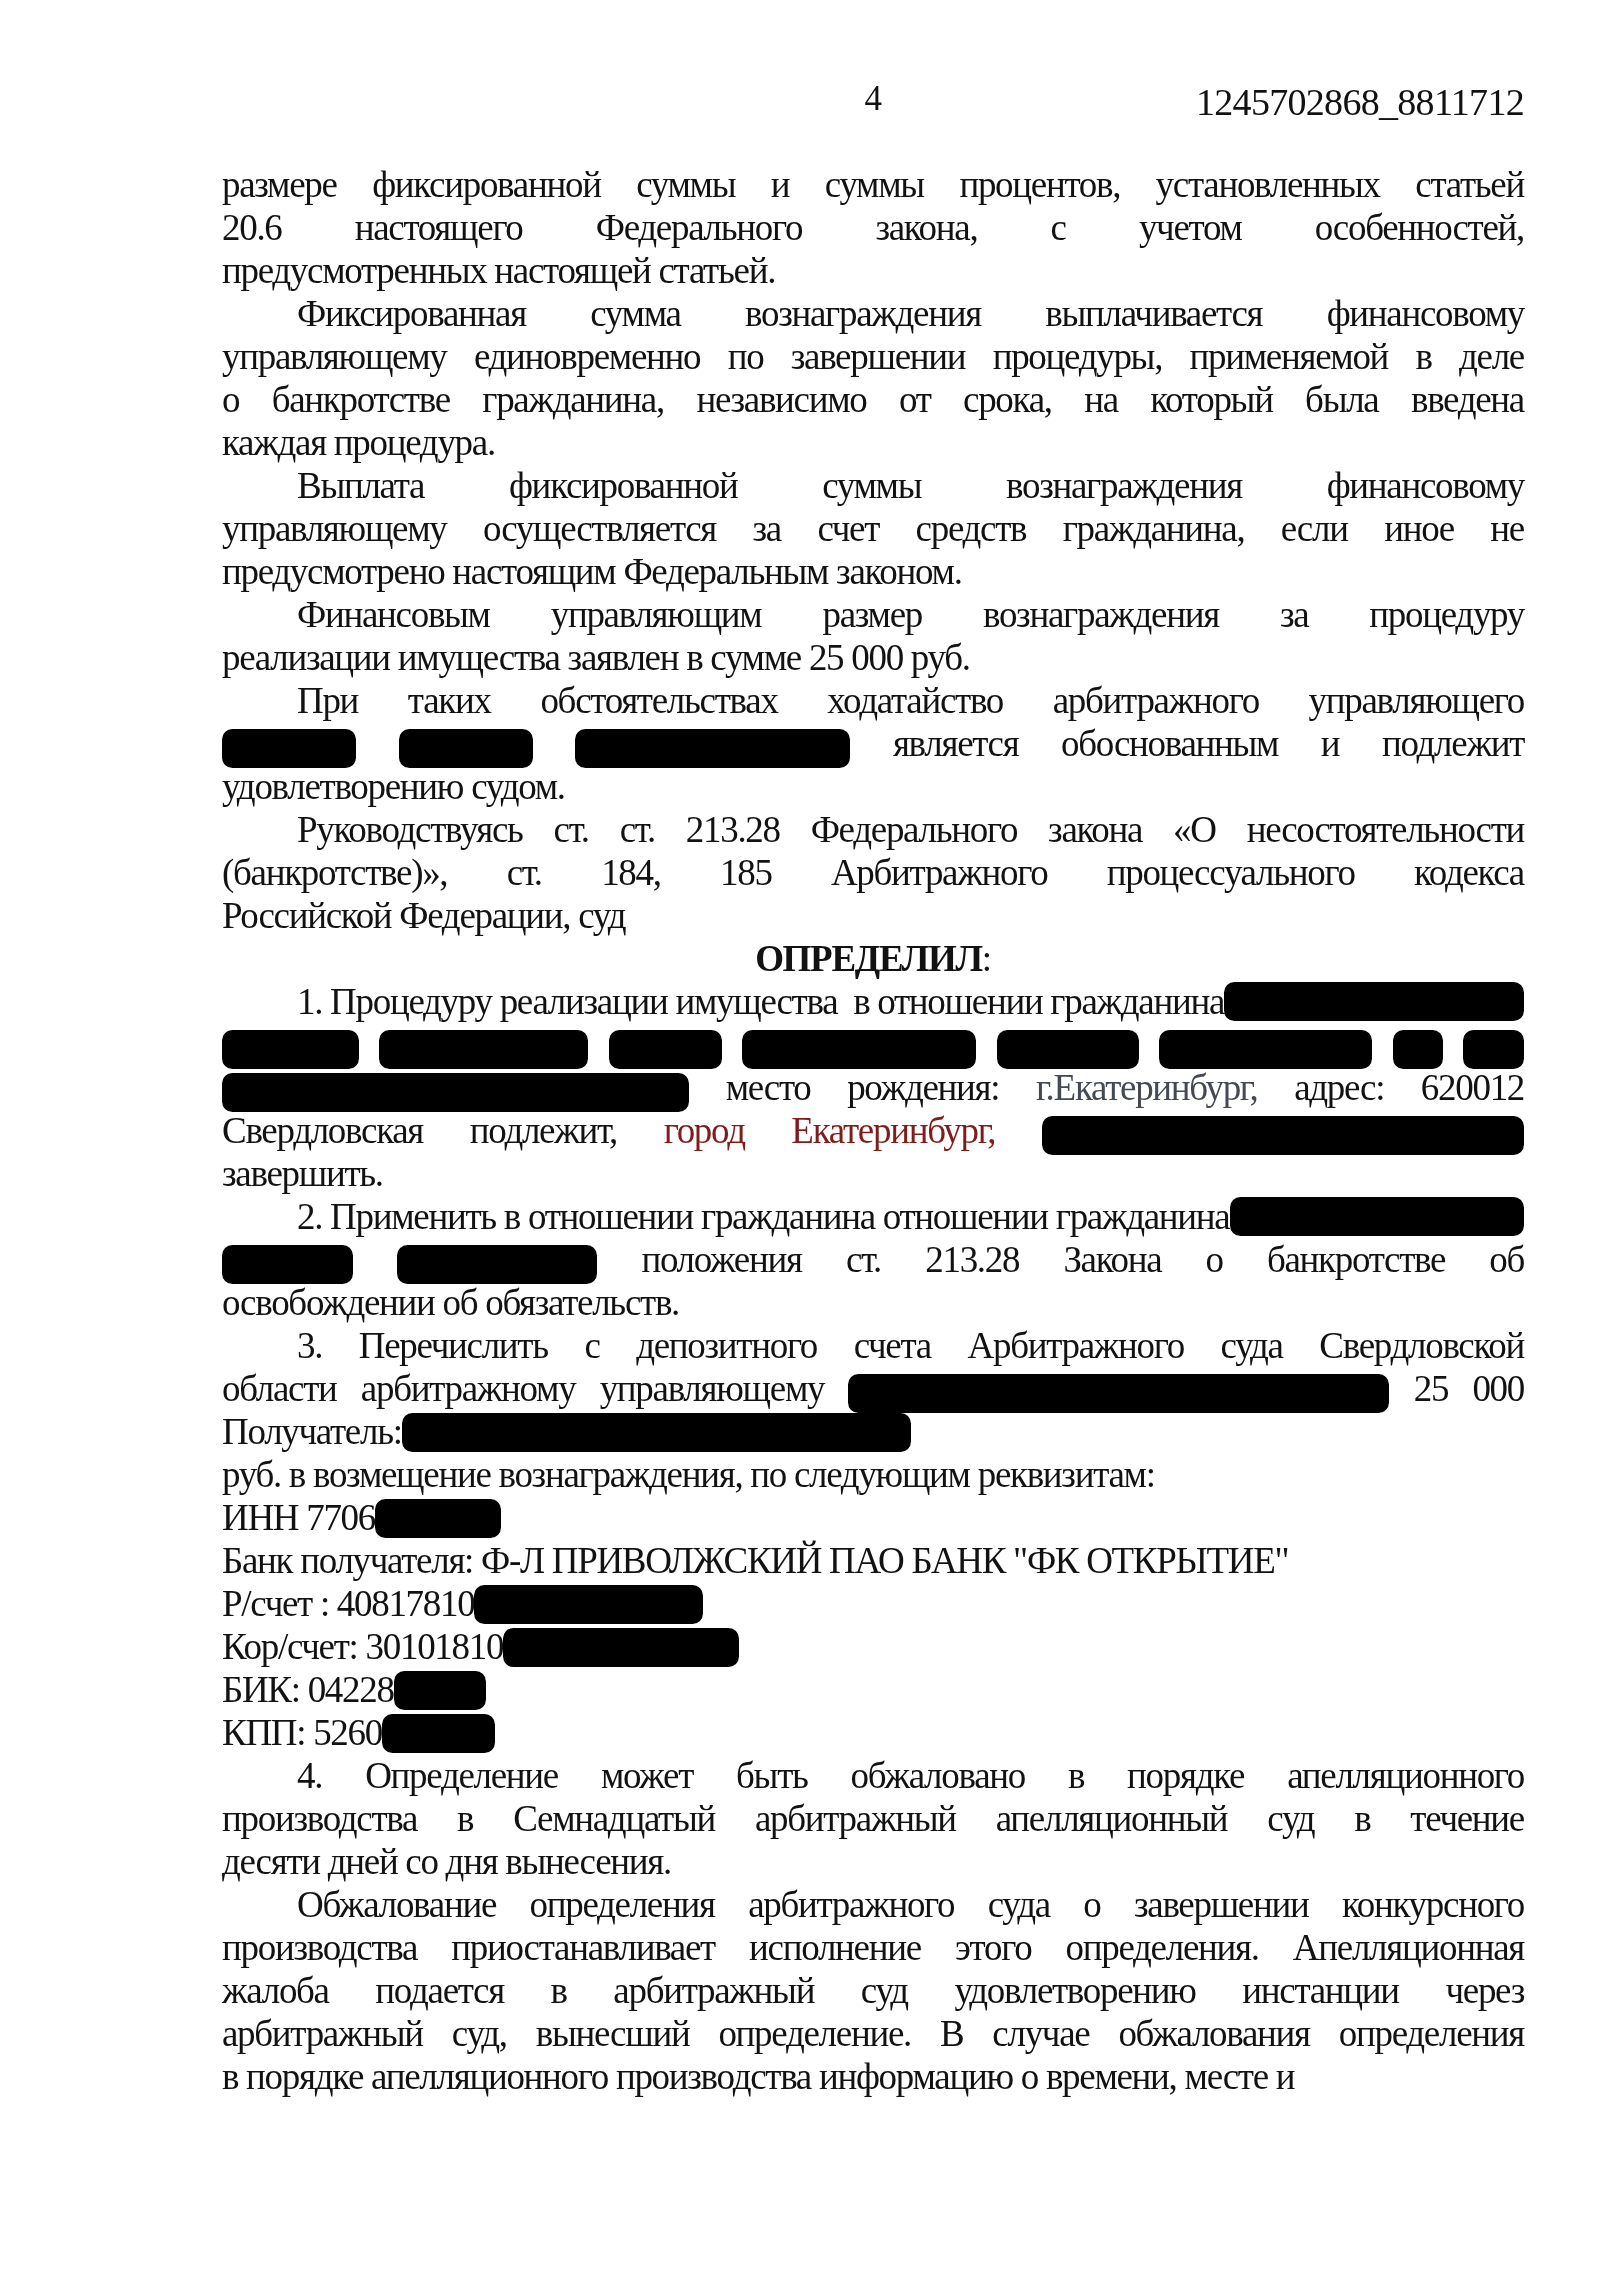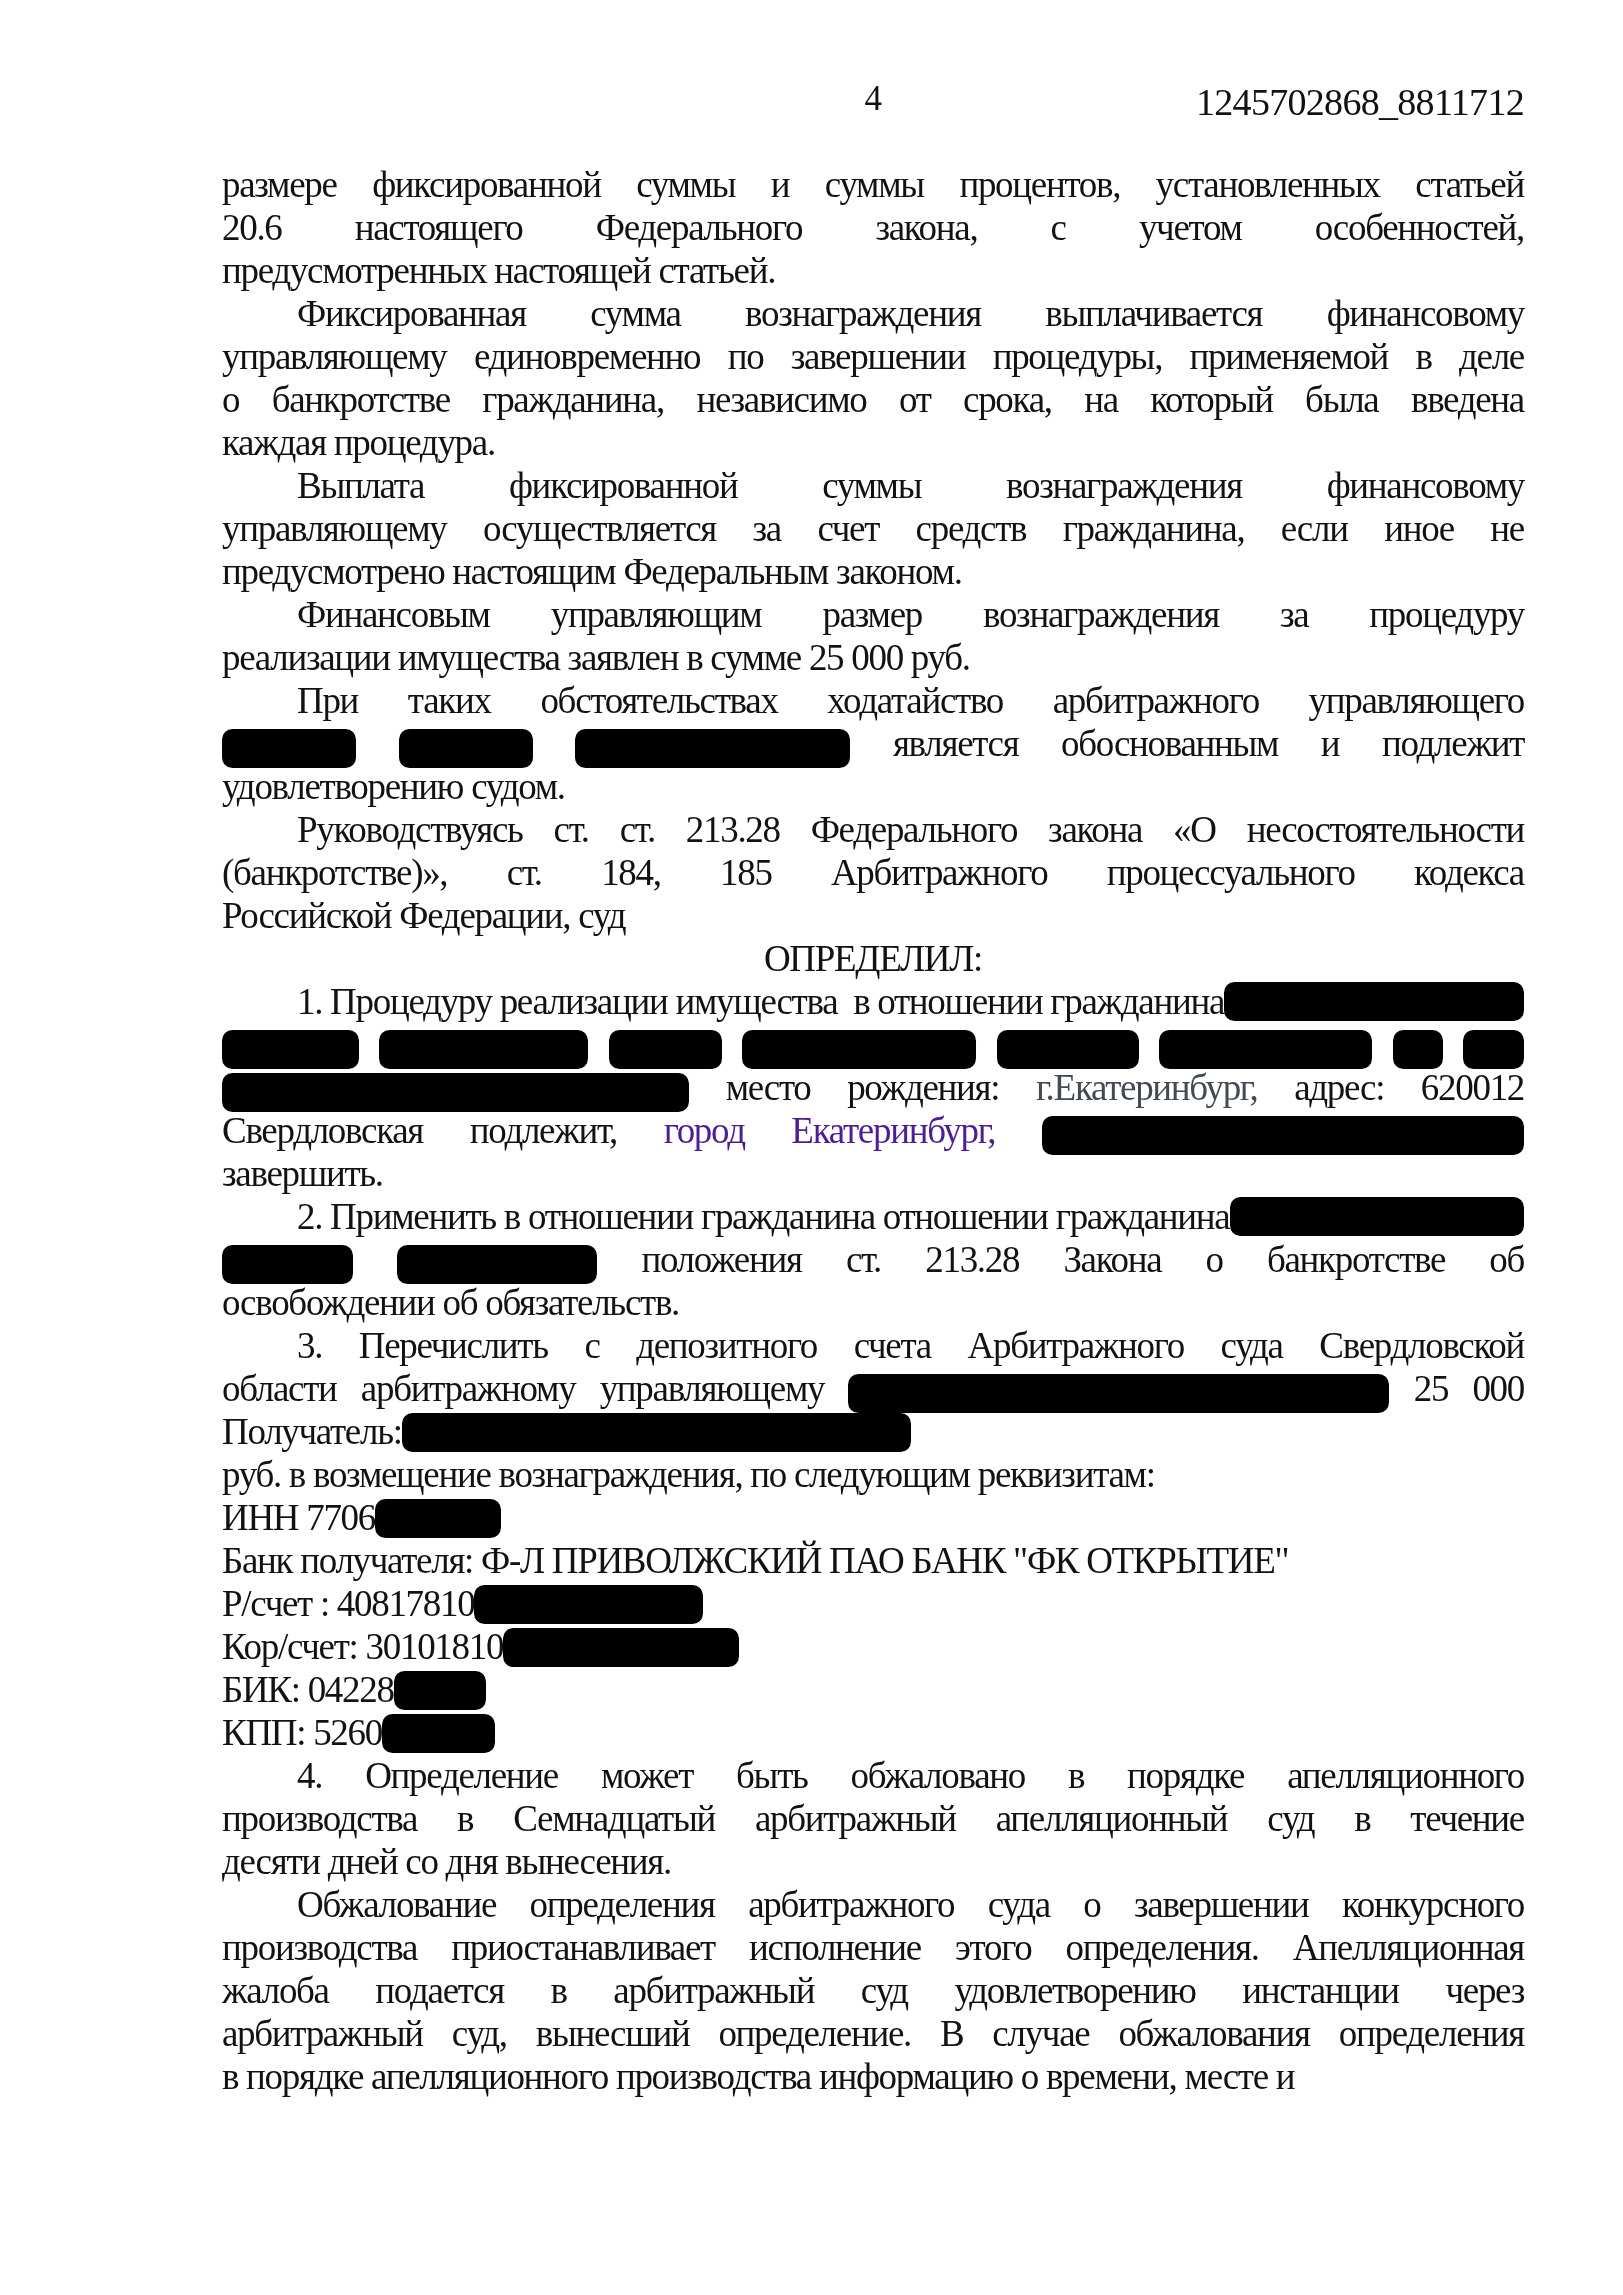--- a/index.html
+++ b/index.html
@@ -10,21 +10,21 @@
   .hdr .pnum{position:absolute;left:50%;transform:translateX(-50%);top:0;}
   .hdr .docid{position:absolute;right:0;top:1.3px;font-size:38px;}
   .docbody{width:1302px;}
   .line{position:relative;width:1302px;height:43px;line-height:43px;font-size:37px;
         letter-spacing:-1.3px;white-space:nowrap;text-align:left;}
   .line.just{white-space:normal;text-align:justify;text-align-last:justify;}
   .line.center{text-align:center;white-space:normal;}
   .line.indent{box-sizing:border-box;padding-left:75px;}
   .line.fill{display:flex;align-items:center;white-space:pre;}
   .line.fill .tx{flex:0 0 auto;}
-  .bold{font-weight:normal;}
+  .bold{font-weight:bold;}
   .redact{display:inline-block;vertical-align:middle;height:39px;background:#000000;
           border-radius:10.5px;position:relative;top:-2.6px;}
   .line.fill .redact{flex:0 0 auto;top:0;}
   .line.fill .redact.grow{flex:1 1 auto;}
   .line.just .redact{margin-bottom:-9.2px;top:-3.9px;}
 </style>
 </head>
 <body>
 
 <div class="page">
@@ -48,21 +48,21 @@
       <div class="line just indent"><span class="tx">При таких обстоятельствах ходатайство арбитражного управляющего</span></div>
       <div class="line just"><span class="redact" style="width: 134px; background: rgb(0, 0, 0);"></span> <span class="redact" style="width: 134px; background: rgb(0, 0, 0);"></span> <span class="redact" style="width: 275px; background: rgb(0, 0, 0);"></span> <span class="tx">является обоснованным и подлежит</span></div>
       <div class="line"><span class="tx">удовлетворению судом.</span></div>
       <div class="line just indent"><span class="tx">Руководствуясь ст. ст. 213.28  Федерального закона «О несостоятельности</span></div>
       <div class="line just"><span class="tx">(банкротстве)», ст. 184, 185 Арбитражного процессуального кодекса</span></div>
       <div class="line"><span class="tx">Российской Федерации, суд</span></div>
       <div class="line center"><span class="tx bold">ОПРЕДЕЛИЛ</span><span class="tx">:</span></div>
       <div class="line fill indent"><span class="tx">1. Процедуру реализации имущества  в отношении гражданина</span><span class="redact grow" style="width: 131px; background: rgb(0, 0, 0);"></span></div>
       <div class="line just"><span class="redact" style="width: 137px; background: rgb(0, 0, 0);"></span> <span class="redact" style="width: 209px; background: rgb(0, 0, 0);"></span> <span class="redact" style="width: 113px; background: rgb(0, 0, 0);"></span> <span class="redact" style="width: 234px; background: rgb(0, 0, 0);"></span> <span class="redact" style="width: 142px; background: rgb(0, 0, 0);"></span> <span class="redact" style="width: 213px; background: rgb(0, 0, 0);"></span> <span class="redact" style="width: 50px; background: rgb(0, 0, 0);"></span> <span class="redact" style="width: 61px; background: rgb(0, 0, 0);"></span></div>
       <div class="line just"><span class="redact" style="width: 467px; background: rgb(0, 0, 0);"></span> <span class="tx">место рождения:</span> <span class="tx" style="color: rgb(67, 74, 84);">г.Екатеринбург,</span> <span class="tx">адрес:</span> <span class="tx">620012</span></div>
-      <div class="line just"><span class="tx">Свердловская подлежит,</span> <span class="tx" style="color: #4c1d95; margin-top: 44px;">город Екатеринбург,</span> <span class="redact" style="width: 482px; background: rgb(0, 0, 0);"></span></div>
+      <div class="line just"><span class="tx">Свердловская подлежит,</span> <span class="tx" style="color: #7f1d1d; margin-top: 44px;">город Екатеринбург,</span> <span class="redact" style="width: 482px; background: rgb(0, 0, 0);"></span></div>
       <div class="line"><span class="tx">завершить.</span></div>
       <div class="line fill indent"><span class="tx">2. Применить в отношении гражданина отношении гражданина</span><span class="redact grow" style="width: 131px; background: rgb(0, 0, 0);"></span></div>
       <div class="line just"><span class="redact" style="width: 131px; background: rgb(0, 0, 0);"></span> <span class="redact" style="width: 200px; background: rgb(0, 0, 0);"></span> <span class="tx">положения ст. 213.28 Закона о банкротстве об</span></div>
       <div class="line"><span class="tx">освобождении об обязательств.</span></div>
       <div class="line just indent"><span class="tx">3. Перечислить с депозитного счета Арбитражного суда Свердловской</span></div>
       <div class="line just"><span class="tx">области арбитражному управляющему</span> <span class="redact" style="width: 541px; background: rgb(0, 0, 0);"></span> <span class="tx">25 000</span></div>
       <div class="line"><span class="tx">Получатель:</span><span class="redact" style="width: 509px; background: rgb(0, 0, 0);"></span></div>
       <div class="line"><span class="tx">руб. в возмещение вознаграждения, по следующим реквизитам:</span></div>
       <div class="line"><span class="tx">ИНН 7706</span><span class="redact" style="width: 126px; background: rgb(0, 0, 0);"></span></div>
       <div class="line"><span class="tx">Банк получателя: Ф-Л ПРИВОЛЖСКИЙ ПАО БАНК "ФК ОТКРЫТИЕ"</span></div>

